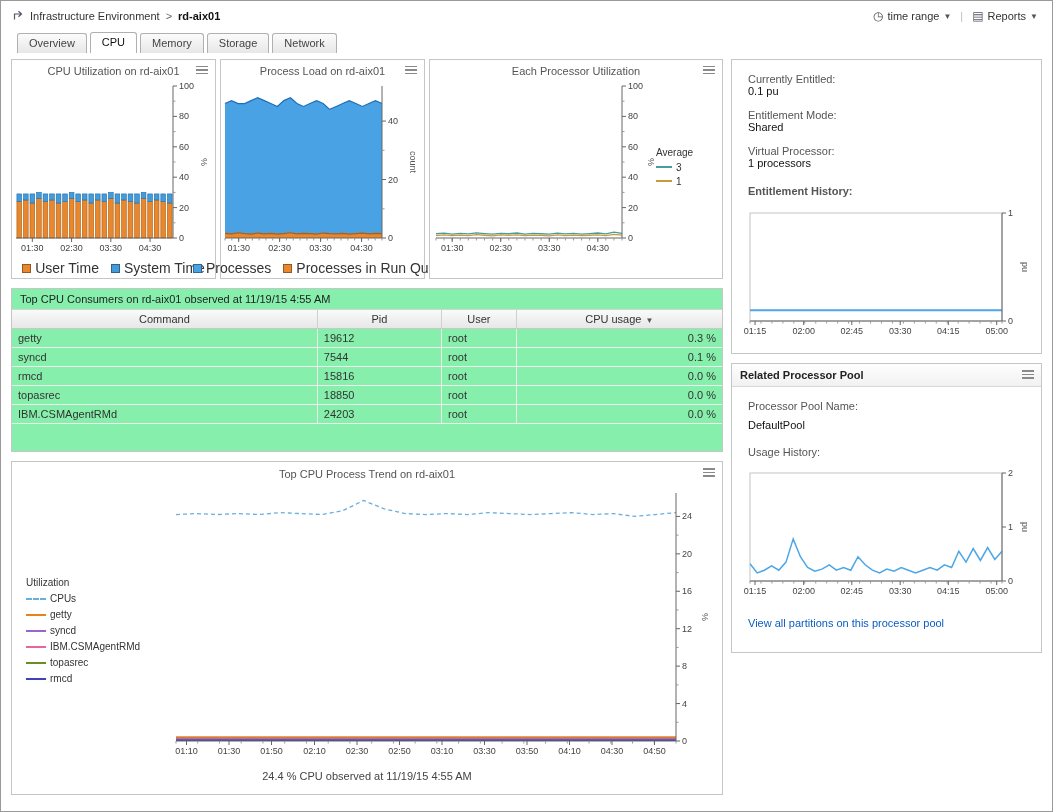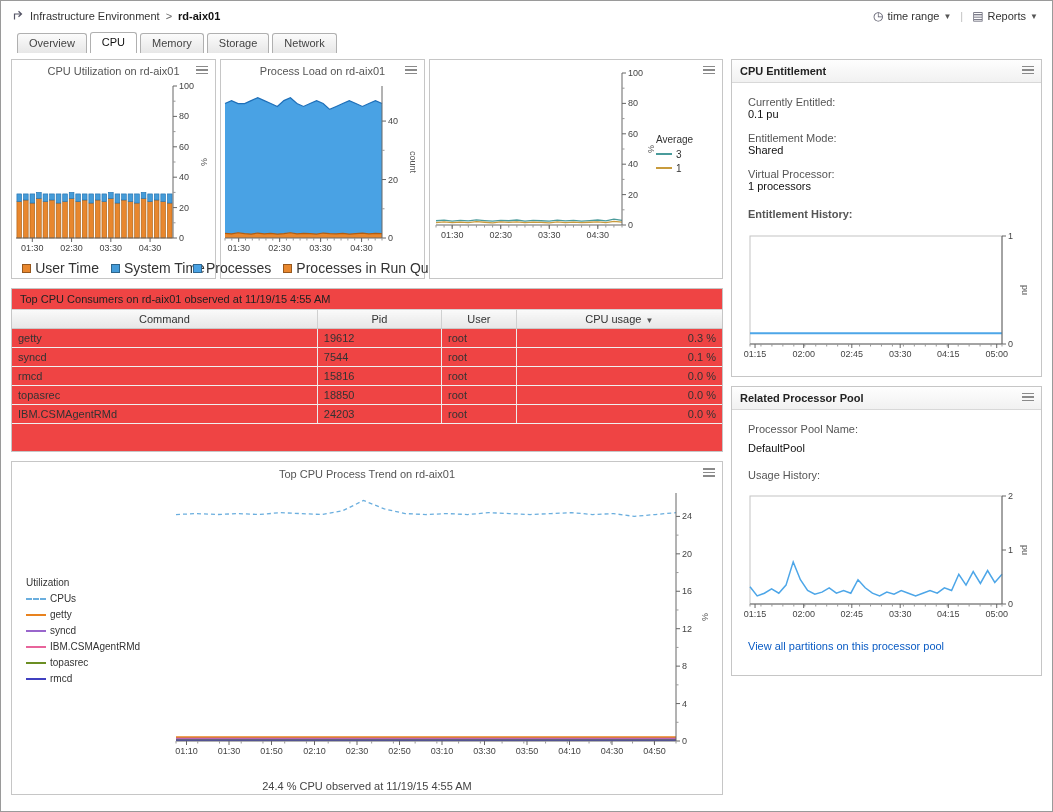--- a/index.html
+++ b/index.html
@@ -39,37 +39,37 @@
   .legend-item { display:flex; align-items:center; gap:4px; white-space:nowrap; }
   .sw-square { width:9px; height:9px; border:1px solid rgba(0,0,0,.35); display:inline-block; }
   .sw-line { width:20px; height:0; border-top:2px solid; display:inline-block; }
   .sw-line.dashed { border-top-style:dashed; }
   .c3-body { display:flex; align-items:center; }
   .c3-legend { font-size:10px; padding-right:2px; }
   .c3-legend .legend-title { margin-bottom:4px; color:#333; }
   .c3-legend .legend-item { margin-bottom:3px; }
   .c3-legend .sw-line { width:16px; }
   
-  .consumers-panel { border:1px solid #c6c6c6; margin-top:9px; height:164px; background:#ef4444; }
+  .consumers-panel { border:1px solid #c6c6c6; margin-top:9px; height:164px; background:#86efac; }
   .panel-titlebar { padding:4px 8px; border-bottom:1px solid #d4d4d4; color:#222; }
   table.consumers { width:100%; border-collapse:collapse; }
   .consumers th { font-weight:normal; text-align:center; background:linear-gradient(#fafafa,#e7e7e7);
                   border-right:1px solid #d0d0d0; border-bottom:1px solid #c8c8c8; padding:3px 6px; color:#333; cursor:pointer; }
   .consumers th:last-child { border-right:none; }
   .consumers td { padding:3px 6px; border-right:1px solid #ececec; border-bottom:1px solid #f0f0f0; color:#333; }
   .consumers td:last-child { border-right:none; }
   .consumers td.cell-cpu { text-align:right; }
   .sort-arrow { font-size:8px; color:#555; margin-left:4px; }
   
   .trend-panel { border:1px solid #c6c6c6; margin-top:9px; height:334px; position:relative; padding-top:6px; background:#fff; }
   .trend-body { display:flex; padding-left:14px; }
   .trend-legend { width:146px; flex:none; padding-top:96px; font-size:10px; }
   .trend-legend .legend-title { margin-bottom:5px; color:#333; }
   .trend-legend .legend-item { margin-bottom:5px; }
-  .trend-caption { text-align:center; color:#444; margin-top:17px; }
+  .trend-caption { text-align:center; color:#444; margin-top:7px; }
   
   .side-panel { border:1px solid #c6c6c6; margin-bottom:9px; background:#fff; }
   .side-titlebar { font-weight:bold; color:#222; padding:5px 8px; border-bottom:1px solid #d8d8d8;
                    background:linear-gradient(#fefefe,#f1f1f1); position:relative; }
   .side-fields { padding:13px 16px 2px; }
   .field-row { display:flex; margin-bottom:12px;flex-direction:column; }
   .field-label { width:128px; color:#555; flex:none; }
   .field-value { color:#111; }
   .history-label { color:#555; padding:2px 16px 10px;font-weight:bold; }
   .side-chart { padding:0 10px 10px; }
@@ -272,20 +272,21 @@
               <span>Processes</span>
             </div>
             <div class="legend-item">
               <span class="sw-square" style="background: rgb(232, 135, 46);"></span>
               <span>Processes in Run Queue</span>
             </div>
           </div>
       </div>
 
       <div class="chart-panel" style="width:294px">
+        <div class="chart-title">Each Processor Utilization</div>
         <div class="menu-icon"></div>
         <div class="c3-body">
           <div><svg width="226" height="178" viewBox="0 0 226 178">
                 <polyline points="6,155.744 14.08695652173913,155.136 22.17391304347826,156.048 30.26086956521739,155.44 38.34782608695652,155.896 46.43478260869565,154.832 54.52173913043478,155.592 62.608695652173914,156.2 70.69565217391305,155.288 78.78260869565217,155.744 86.8695652173913,154.984 94.95652173913044,156.048 103.04347826086956,155.44 111.13043478260869,155.744 119.21739130434783,156.2 127.30434782608695,155.136 135.3913043478261,155.896 143.47826086956522,155.44 151.56521739130434,156.048 159.65217391304347,155.592 167.7391304347826,154.984 175.82608695652172,155.896 183.91304347826087,154.224 192,155.44" fill="none" stroke="#4a9b9b" stroke-width="1.3"></polyline>
                 <polyline points="6,157.568 14.08695652173913,156.96 22.17391304347826,157.72 30.26086956521739,157.112 38.34782608695652,157.568 46.43478260869565,156.656 54.52173913043478,157.264 62.608695652173914,157.872 70.69565217391305,156.96 78.78260869565217,157.416 86.8695652173913,156.808 94.95652173913044,157.72 103.04347826086956,157.112 111.13043478260869,157.416 119.21739130434783,157.872 127.30434782608695,156.96 135.3913043478261,157.568 143.47826086956522,157.112 151.56521739130434,157.72 159.65217391304347,157.264 167.7391304347826,156.808 175.82608695652172,157.568 183.91304347826087,156.352 192,157.112" fill="none" stroke="#c89b3c" stroke-width="1.3"></polyline>
                 <line x1="192" y1="8" x2="192" y2="160" stroke="#666"></line>
                 <line x1="6" y1="160" x2="192" y2="160" stroke="#666"></line>
                 <line x1="192" y1="160" x2="196" y2="160" stroke="#666"></line>
                 <text x="198" y="163" text-anchor="start" font-size="9" fill="#444">0</text>
                 <line x1="192" y1="129.6" x2="196" y2="129.6" stroke="#666"></line>
@@ -521,24 +522,20 @@
             </svg></div>
       </div>
       <div class="trend-caption">24.4 % CPU observed at 11/19/15 4:55 AM</div>
     </div>
 
   </div>
 
   <div class="right-col">
 
     <div class="side-panel">
-      <div class="side-titlebar">
-        <span>CPU Entitlement</span>
-        <div class="menu-icon"></div>
-      </div>
       <div class="side-fields">
           <div class="field-row">
             <div class="field-label">Currently Entitled:</div>
             <div class="field-value">0.1 pu</div>
           </div>
           <div class="field-row">
             <div class="field-label">Entitlement Mode:</div>
             <div class="field-value">Shared</div>
           </div>
           <div class="field-row">

